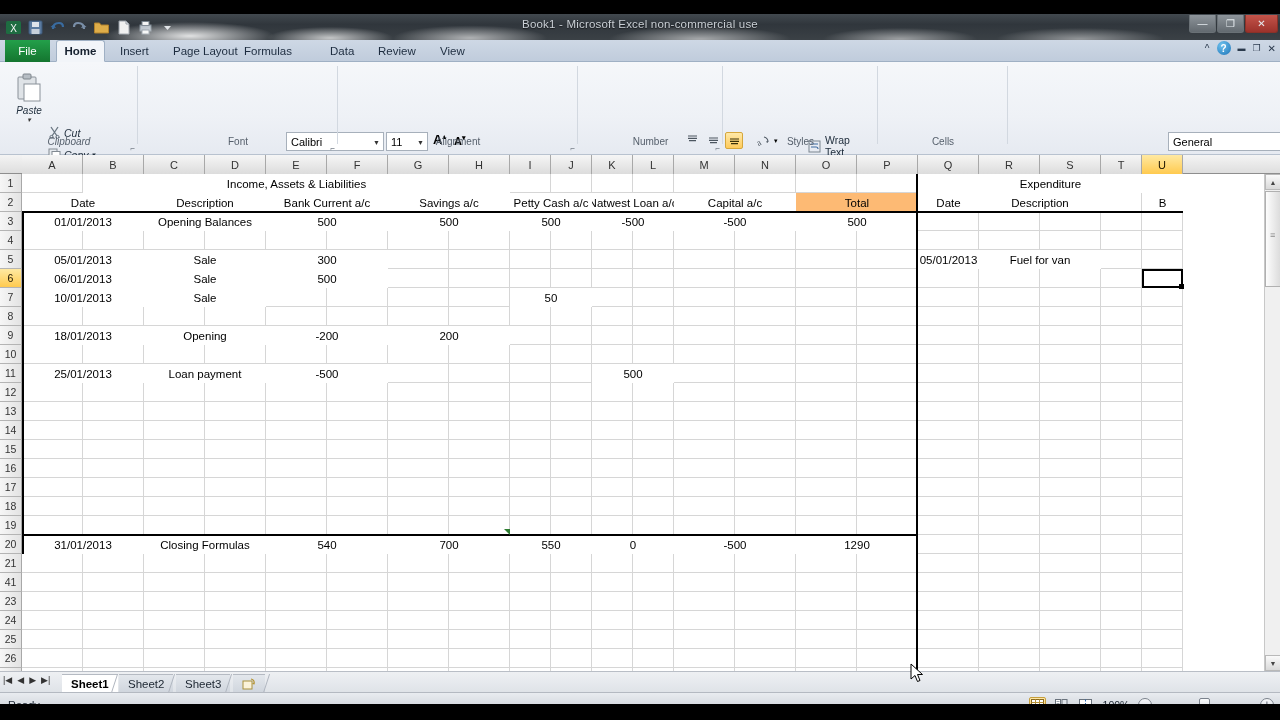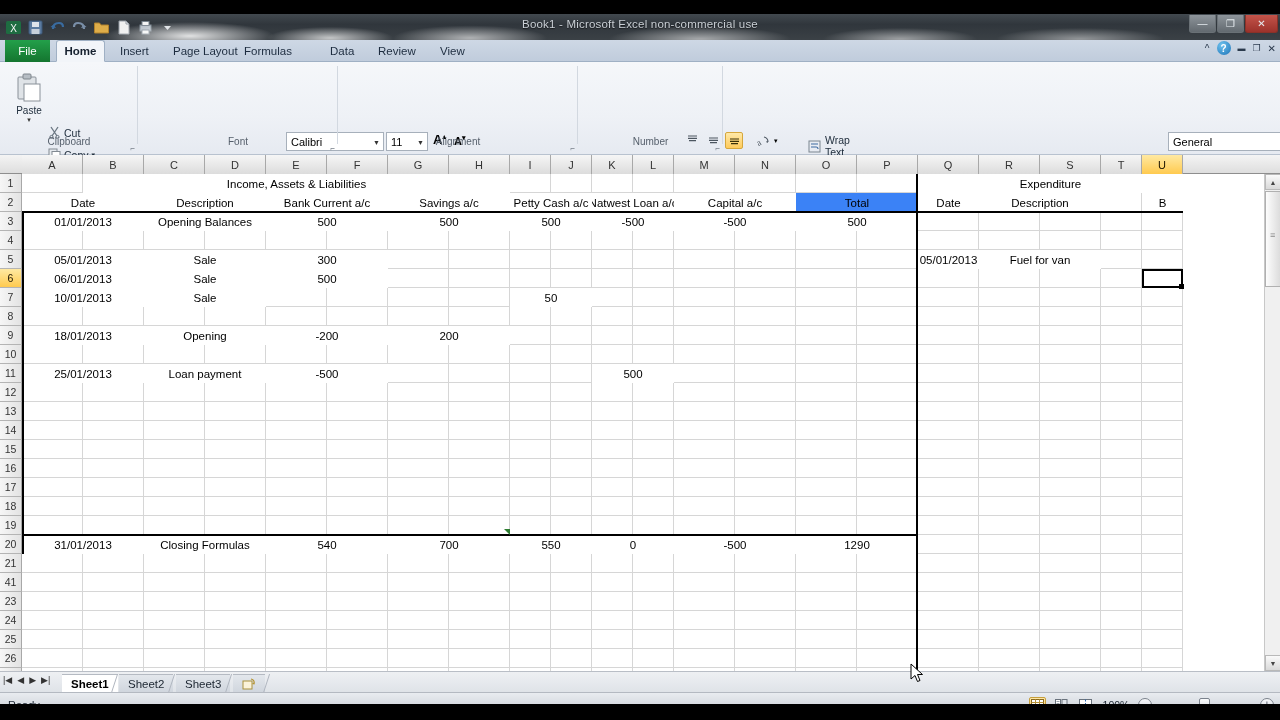--- a/index.html
+++ b/index.html
@@ -322,21 +322,21 @@
         <span style="font-size:10px;">^</span>
         <span class="help-circle">?</span>
         <span style="font-size:8px;">▬</span>
         <span style="font-size:9px;">❐</span>
         <span style="font-size:10px;">✕</span>
       </div>
     </div>
 
     <div class="ribbon">
 
-      <div class="grp" style="left:0;width:138px;">
+      <div class="grp" style="left:0;width:138px;font-style:italic;">
         <div class="btn-lg" style="left:6px;top:10px;">
           <span class="iconbox">
             <svg width="32" height="32" viewBox="0 0 32 32">
                 <rect x="5" y="5" width="18" height="22" rx="1" fill="#dfe3e7" stroke="#8a9199"></rect>
                 <rect x="10" y="2" width="8" height="5" rx="1" fill="#b6bdc4" stroke="#7f868d"></rect>
                 <rect x="11" y="12" width="16" height="17" fill="#fff" stroke="#8a9199"></rect>
               </svg>
           </span>
           <span class="lbl">Paste</span>
           <span style="font-size:7px;color:#333;">▾</span>
@@ -526,21 +526,31 @@
           <svg width="18" height="15" viewBox="0 0 18 15">
               <text x="2" y="8" font-size="6" fill="#2e6bb8" font-family="serif">.00</text>
               <text x="2" y="14" font-size="6" fill="#3a434d" font-family="serif">→.0</text>
             </svg>
         </div>
         <div class="grp-label">Number</div>
         <div class="dlg-launch">⌐</div>
         <div class="grp-div" style="right:0;"></div>
       </div>
 
-
+      <div class="grp" style="left:723px;width:155px;">
+
+        <div class="grp-label">Styles</div>
+        <div class="grp-div" style="right:0;"></div>
+      </div>
+
+      <div class="grp" style="left:878px;width:130px;">
+
+        <div class="grp-label">Cells</div>
+        <div class="grp-div" style="right:0;"></div>
+      </div>
 
     </div>
 
     <div class="gridarea">
       <div class="corner"></div>
       <div class="colhdr-row" id="colhdrs">
           <div class="colhdr" style="left: 22px; width: 61px;">A</div>
           <div class="colhdr" style="left: 83px; width: 61px;">B</div>
           <div class="colhdr" style="left: 144px; width: 61px;">C</div>
           <div class="colhdr" style="left: 205px; width: 61px;">D</div>
@@ -1161,21 +1171,21 @@
           <div class="cell l" style="left: 1120px; top: 494px; width: 41px; height: 19px;"></div>
           <div class="cell c" style="left: 61px; top: 0px; width: 427px; height: 19px; background: rgb(255, 255, 255); border-right: none; border-bottom: none; z-index: 2;">Income, Assets &amp; Liabilities</div>
           <div class="cell c" style="left: 896px; top: 0px; width: 265px; height: 19px; background: rgb(255, 255, 255); border-right: none; border-bottom: none; z-index: 2;">Expenditure</div>
           <div class="cell c" style="left: 0px; top: 19px; width: 122px; height: 19px; background: rgb(255, 255, 255); z-index: 3; border-right: none; border-bottom: none;">Date</div>
           <div class="cell c" style="left: 122px; top: 19px; width: 122px; height: 19px; background: rgb(255, 255, 255); z-index: 3; border-right: none; border-bottom: none;">Description</div>
           <div class="cell c" style="left: 244px; top: 19px; width: 122px; height: 19px; background: rgb(255, 255, 255); z-index: 3; border-right: none; border-bottom: none;">Bank Current a/c</div>
           <div class="cell c" style="left: 366px; top: 19px; width: 122px; height: 19px; background: rgb(255, 255, 255); z-index: 3; border-right: none; border-bottom: none;">Savings a/c</div>
           <div class="cell c" style="left: 488px; top: 19px; width: 82px; height: 19px; background: rgb(255, 255, 255); z-index: 3; border-right: none; border-bottom: none;">Petty Cash a/c</div>
           <div class="cell c" style="left: 570px; top: 19px; width: 82px; height: 19px; background: rgb(255, 255, 255); z-index: 3; border-right: none; border-bottom: none;">Natwest Loan a/c</div>
           <div class="cell c" style="left: 652px; top: 19px; width: 122px; height: 19px; background: rgb(255, 255, 255); z-index: 3; border-right: none; border-bottom: none;">Capital a/c</div>
-          <div class="cell c" style="left: 774px; top: 19px; width: 122px; height: 19px; background: #3b82f6; z-index: 3; border-right: none; border-bottom: none;">Total</div>
+          <div class="cell c" style="left: 774px; top: 19px; width: 122px; height: 19px; background: #fdba74; z-index: 3; border-right: none; border-bottom: none;">Total</div>
           <div class="cell c" style="left: 896px; top: 19px; width: 61px; height: 19px; background: rgb(255, 255, 255); z-index: 3; border-right: none; border-bottom: none;">Date</div>
           <div class="cell c" style="left: 957px; top: 19px; width: 122px; height: 19px; background: rgb(255, 255, 255); z-index: 3; border-right: none; border-bottom: none;">Description</div>
           <div class="cell c" style="left: 1120px; top: 19px; width: 41px; height: 19px; background: rgb(255, 255, 255); z-index: 3; border-right: none; border-bottom: none;">B</div>
           <div class="cell c" style="left: 0px; top: 38px; width: 122px; height: 19px; background: rgb(255, 255, 255); z-index: 3; border-right: none; border-bottom: none;">01/01/2013</div>
           <div class="cell c" style="left: 122px; top: 38px; width: 122px; height: 19px; background: rgb(255, 255, 255); z-index: 3; border-right: none; border-bottom: none;">Opening Balances</div>
           <div class="cell c" style="left: 244px; top: 38px; width: 122px; height: 19px; background: rgb(255, 255, 255); z-index: 3; border-right: none; border-bottom: none;">500</div>
           <div class="cell c" style="left: 366px; top: 38px; width: 122px; height: 19px; background: rgb(255, 255, 255); z-index: 3; border-right: none; border-bottom: none;">500</div>
           <div class="cell c" style="left: 488px; top: 38px; width: 82px; height: 19px; background: rgb(255, 255, 255); z-index: 3; border-right: none; border-bottom: none;">500</div>
           <div class="cell c" style="left: 570px; top: 38px; width: 82px; height: 19px; background: rgb(255, 255, 255); z-index: 3; border-right: none; border-bottom: none;">-500</div>
           <div class="cell c" style="left: 652px; top: 38px; width: 122px; height: 19px; background: rgb(255, 255, 255); z-index: 3; border-right: none; border-bottom: none;">-500</div>

